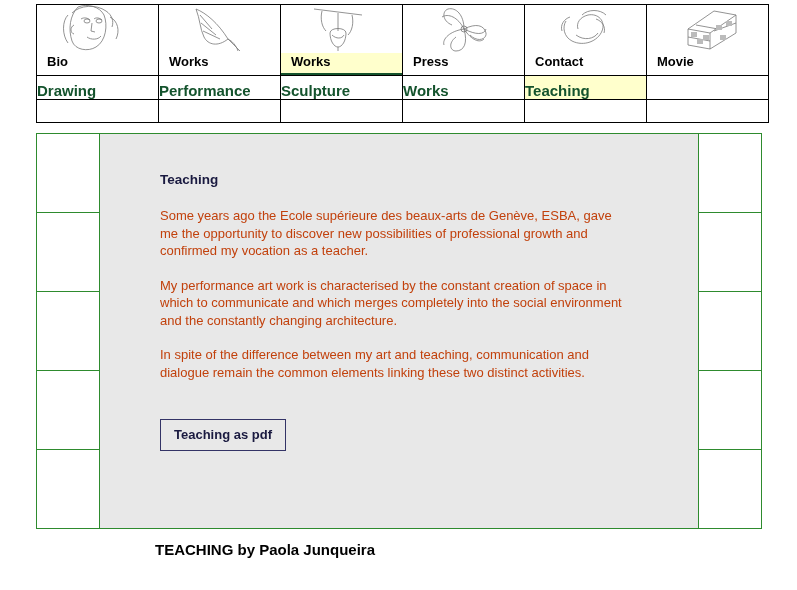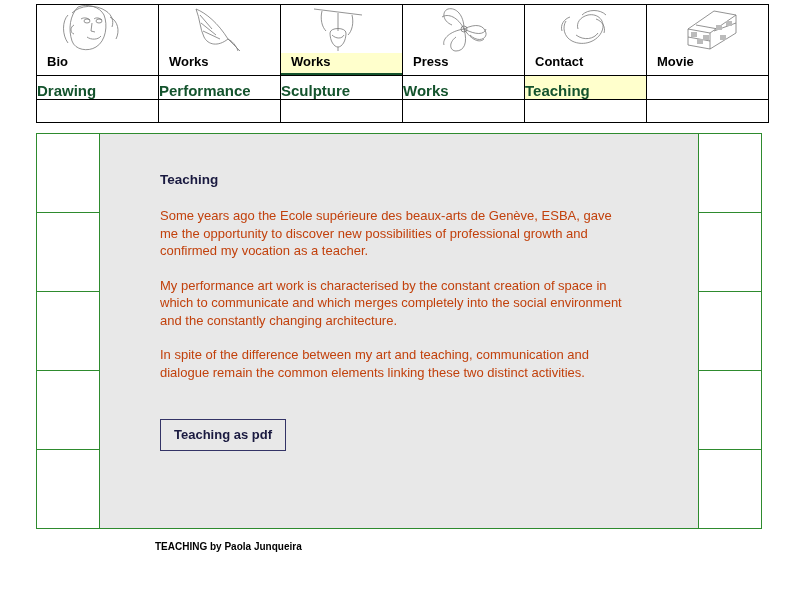--- a/index.html
+++ b/index.html
@@ -132,21 +132,21 @@
     font-weight: bold;
     color: #1a1a40;
     cursor: pointer;
   }
 
   
   .footer {
     position: absolute;
     left: 155px;
     top: 541px;
-    font-size: 10px;
+    font-size: 15px;
     font-weight: bold;
     color: #000000;
   }
 </style>
 </head>
 <body>
 
 <div class="page">
 
   <table class="nav-table">

